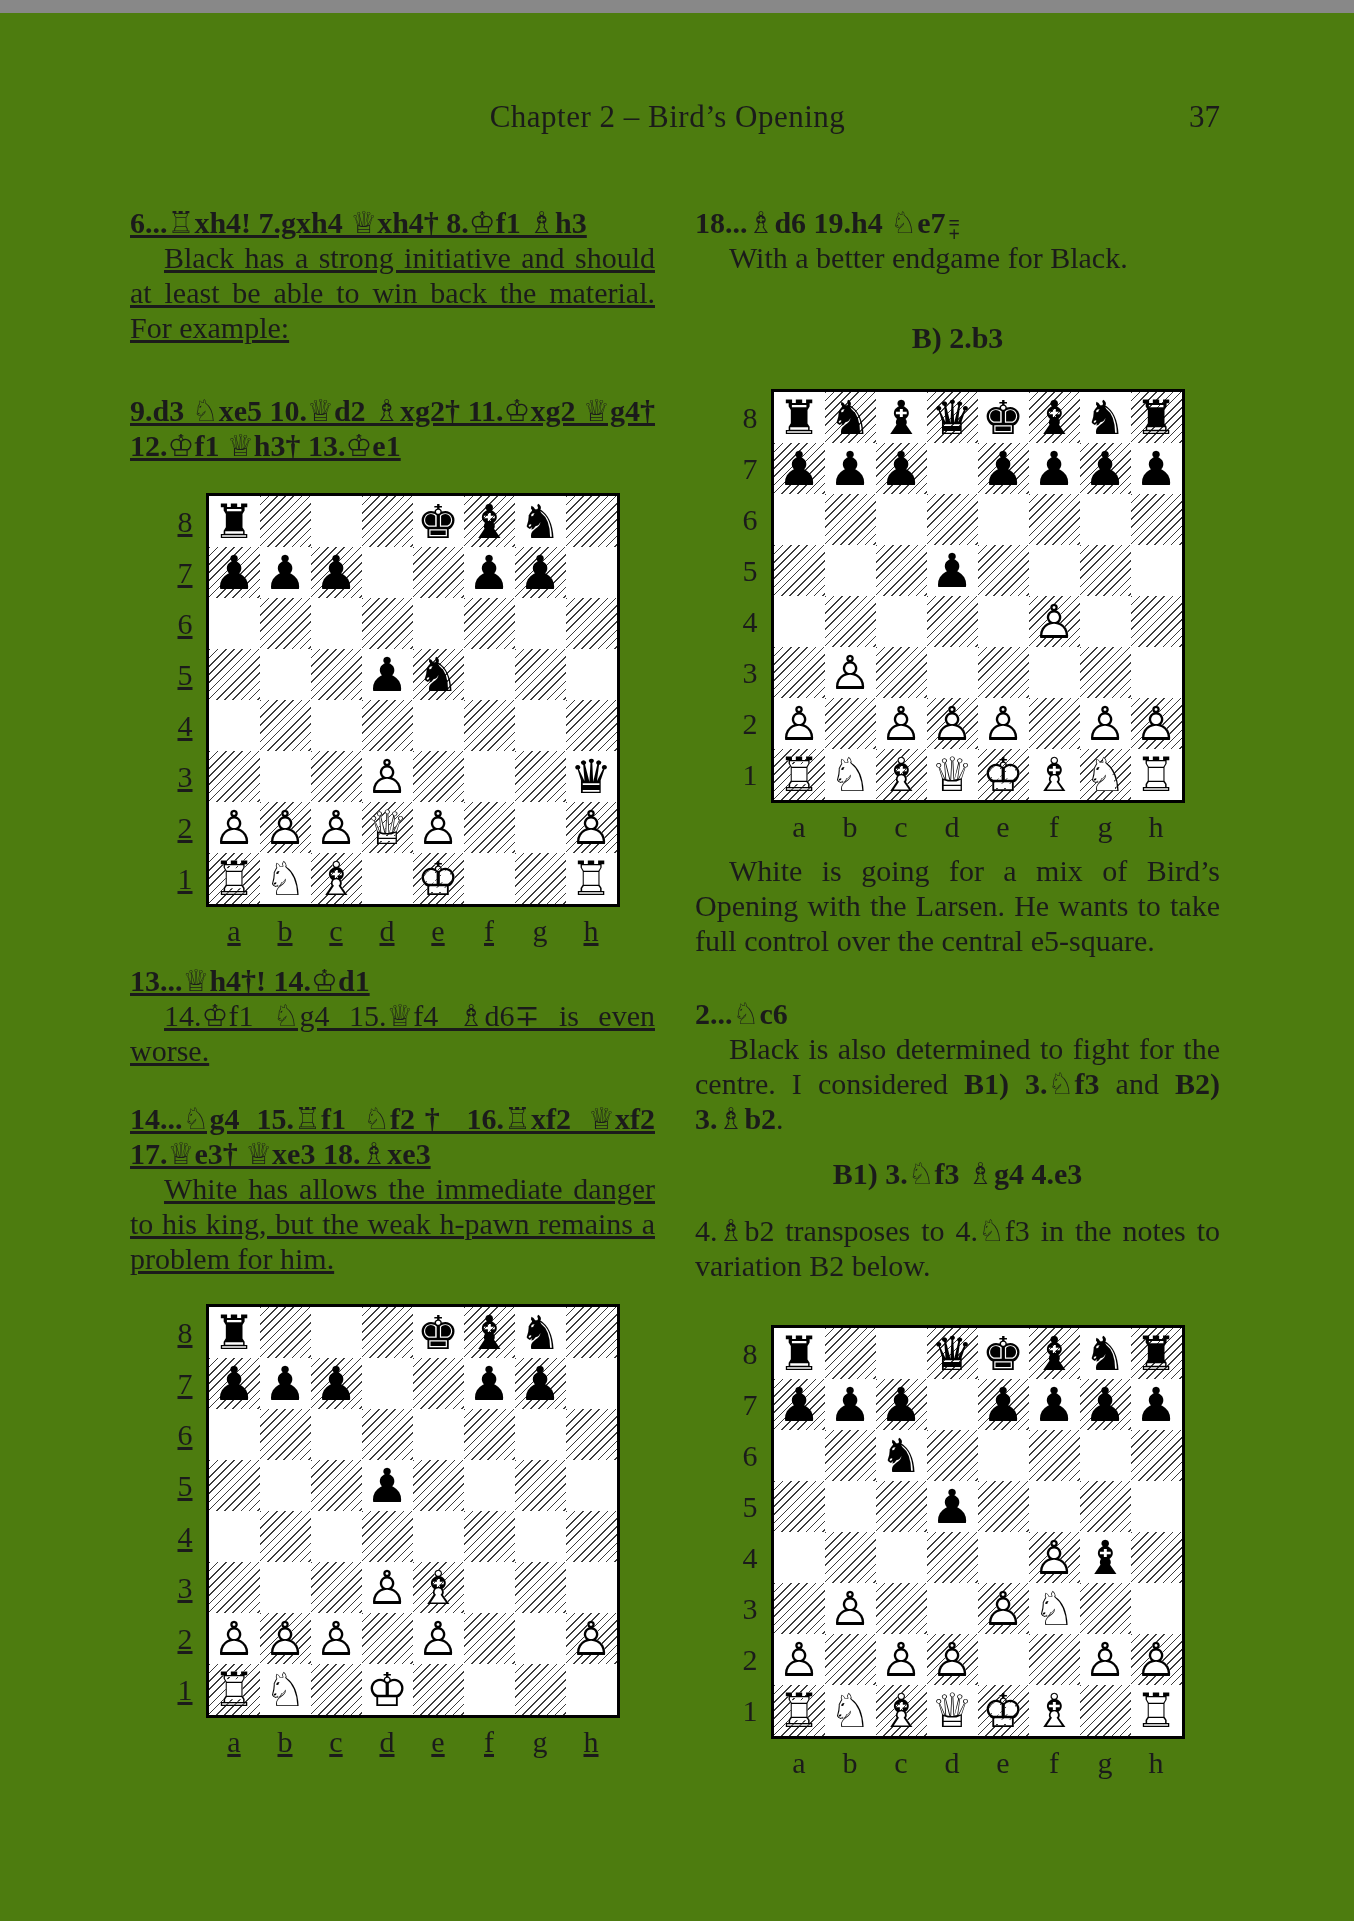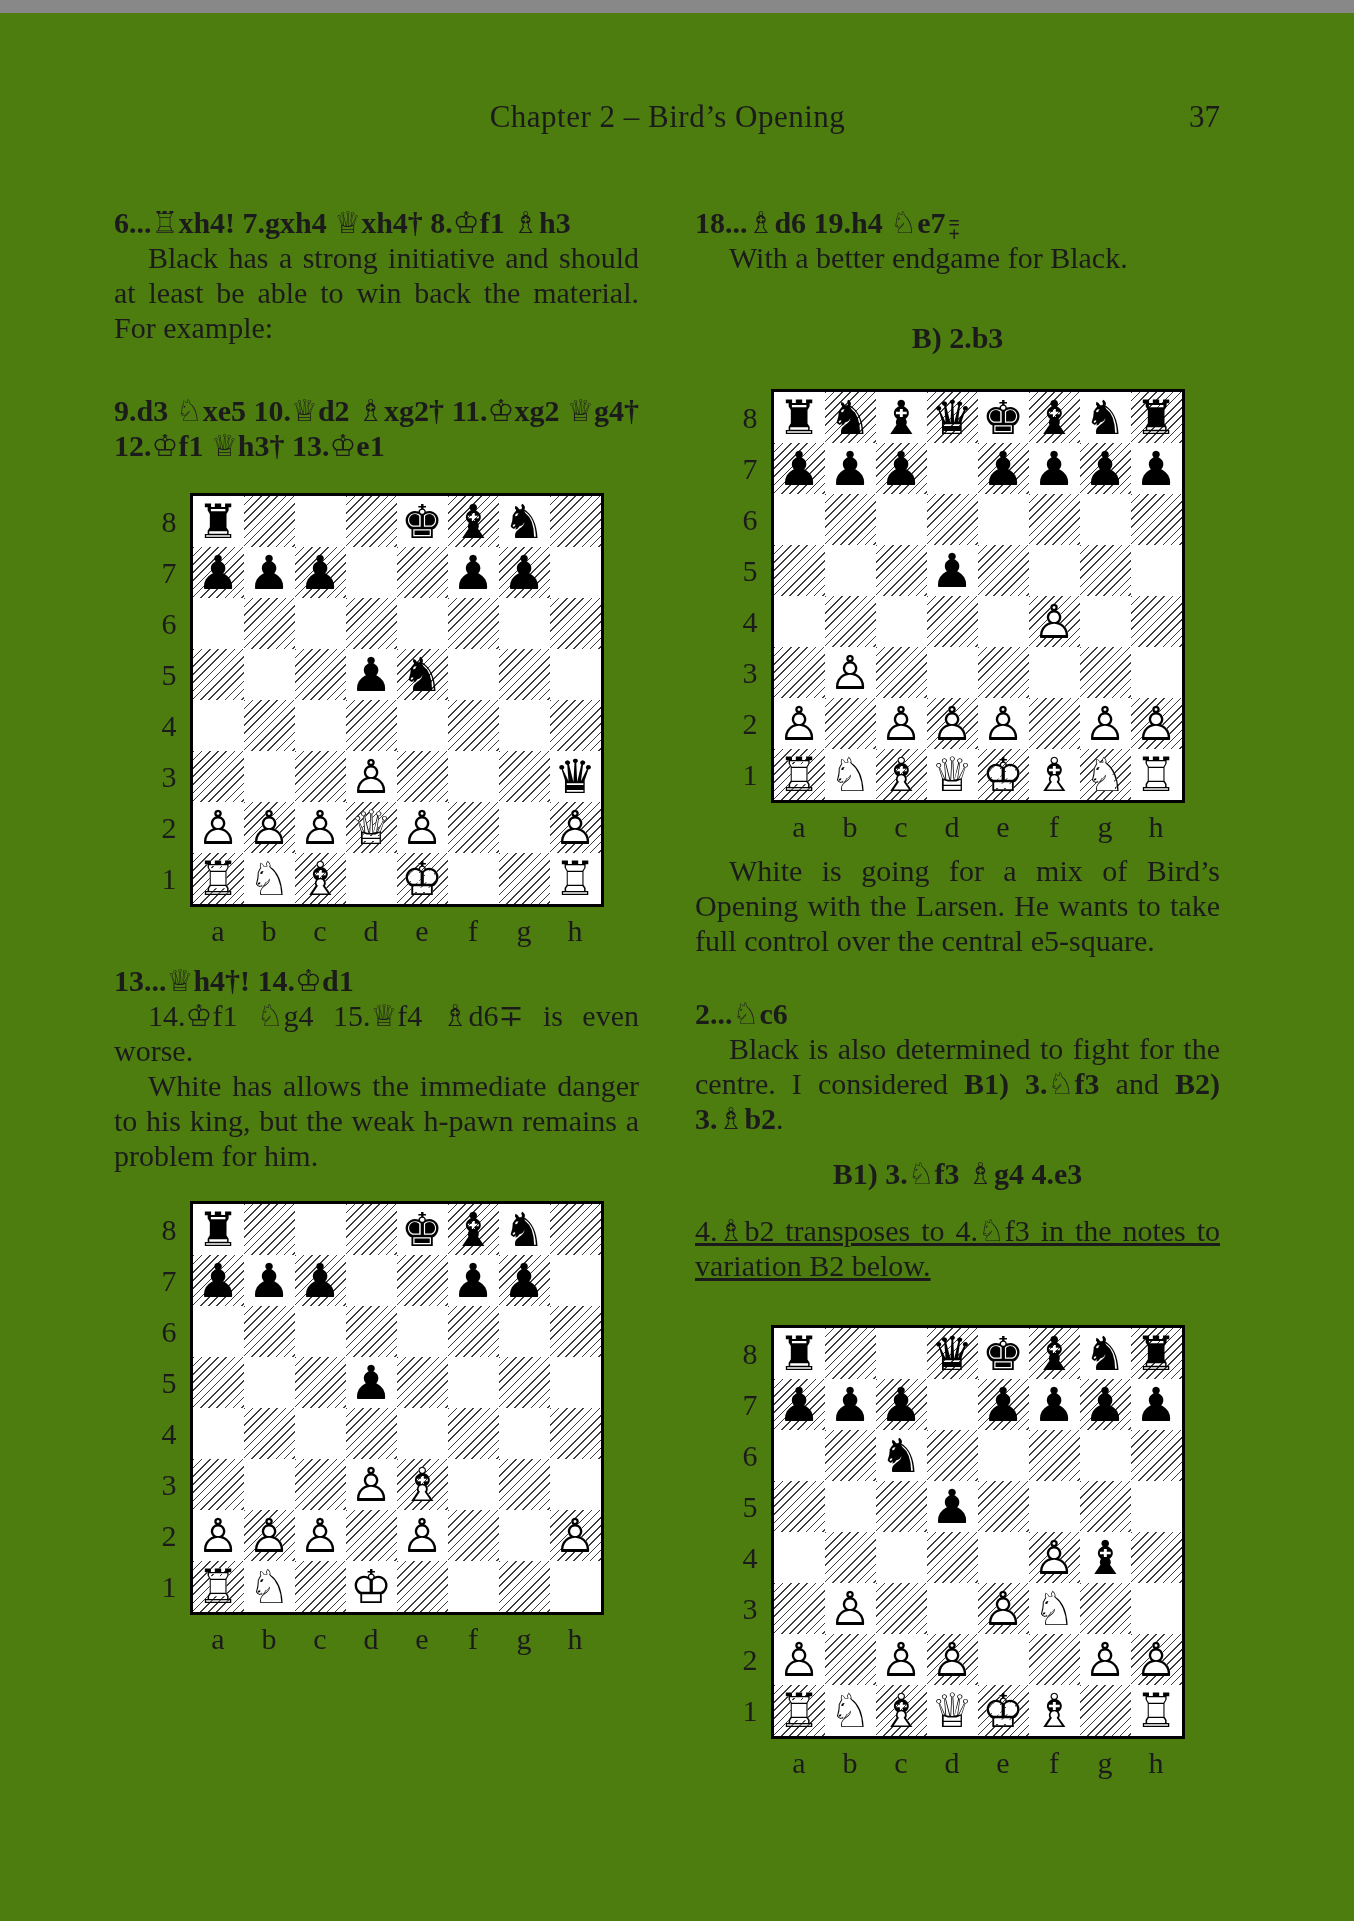--- a/index.html
+++ b/index.html
@@ -4,30 +4,30 @@
 <style>
   html,body{margin:0;padding:0;background:#888;}
   .page{position:relative;width:1354px;height:1921px;background:#4d7c0f;margin:13px auto;
         font-family:"Liberation Serif","DejaVu Serif","DejaVu Sans",serif;color:#1b1b1b;
         overflow:hidden;}
   .running-header{position:absolute;left:115px;top:86px;width:1105px;height:40px;}
   .header-title{display:block;text-align:center;font-size:31px;line-height:36px;letter-spacing:.5px;}
   .page-number{position:absolute;right:0;top:0;font-size:31px;line-height:36px;}
 
   .col{position:absolute;top:192px;width:525px;font-size:30px;line-height:35px;}
-  .left-col{left:114px;}
+  .left-col{left:130px;text-decoration:underline;}
   .right-col{left:695px;}
 
   p{margin:0;text-align:justify;}
   .indent{text-indent:34px;}
   .mh{font-weight:700;text-align:justify;}
   .center-h{font-weight:700;text-align:center;}
 
   .mt8{margin-top:8px;}   .mt14{margin-top:14px;} .mt20{margin-top:20px;text-align:center;}
-  .mt22{margin-top:22px;text-decoration:underline;} .mt28{margin-top:28px;} .mt30{margin-top:30px;}
+  .mt22{margin-top:22px;} .mt28{margin-top:28px;} .mt30{margin-top:30px;}
   .mt33{margin-top:33px;} .mt34{margin-top:34px;} .mt38{margin-top:38px;}
   .mt42{margin-top:42px;} .mt45{margin-top:45px;} .mt48{margin-top:48px;}
 
   
   .eval{display:inline-flex;flex-direction:column;align-items:center;
         font-size:20px;line-height:11px;font-weight:700;vertical-align:3px;margin-left:3px;}
 
   
   .diagram{width:-moz-max-content;width:max-content;margin-left:auto;margin-right:auto;}
   .board-row{display:flex;align-items:flex-start;}
@@ -255,20 +255,21 @@
           <div class="fl">d</div>
           <div class="fl">e</div>
           <div class="fl">f</div>
           <div class="fl">g</div>
           <div class="fl">h</div>
         </div>
     </div>
 
     <p class="mh mt14">13...♕h4†! 14.♔d1</p>
     <p class="indent">14.♔f1 ♘g4 15.♕f4 ♗d6∓ is even worse.</p>
+    <p class="mh mt33">14...♘g4 15.♖f1 ♘f2† 16.♖xf2 ♕xf2 17.♕e3† ♕xe3 18.♗xe3</p>
     <p class="indent">White has allows the immediate danger to his king, but the weak h-pawn remains a problem for him.</p>
 
     <div class="diagram mt28">
       <div class="board-row">
         <div class="rank-col">
             <div class="rk">8</div>
             <div class="rk">7</div>
             <div class="rk">6</div>
             <div class="rk">5</div>
             <div class="rk">4</div>

